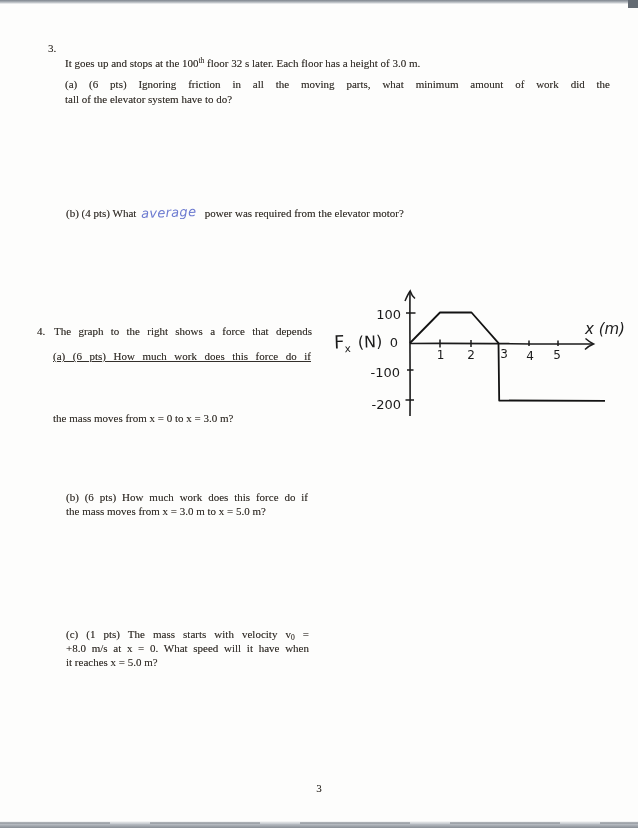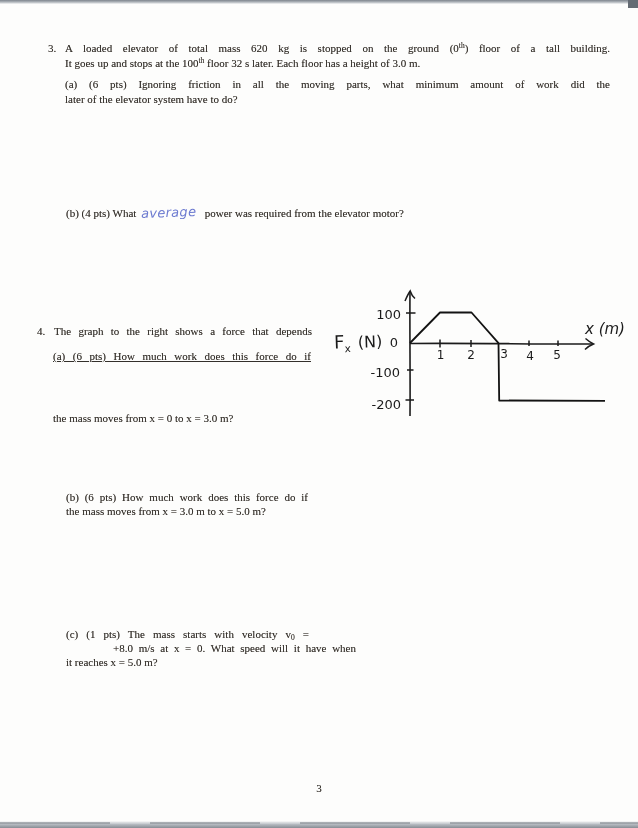--- a/index.html
+++ b/index.html
@@ -44,38 +44,37 @@
 <body>
 
 <div class="page">
 
   <div class="scan-top"></div>
   <div class="scan-top-corner"></div>
   <div class="scan-bottom"></div>
   <div class="scan-bottom-streak"></div>
 
   <div class="t" style="left:48px; top:41px;">3.</div>
-  <div class="t just" style="left:65px; top:41px; width:545px;"><span>A loaded elevator of total mass 620 kg is stopped on the ground (0</span><sup>th</sup><span>) floor of a tall building.</span></div>
   <div class="t" style="left:65px; top:55.5px;"><span>It goes up and stops at the 100</span><sup>th</sup><span> floor 32 s later. Each floor has a height of 3.0 m.</span></div>
 
   <div class="t just" style="left:65px; top:77px; width:545px;">(a) (6 pts) Ignoring friction in all the moving parts, what minimum amount of work did the</div>
-  <div class="t" style="left:65px; top:91.5px;">later of the elevator system have to do?</div>
+  <div class="t" style="left:65px; top:91.5px;">tall of the elevator system have to do?</div>
 
   <div class="t" style="left:66px; top:206px;"><span>(b) (4 pts) What</span><span class="hand">average</span><span>power was required from the elevator motor?</span></div>
 
   <div class="t" style="left:37px; top:324px;">4.</div>
   <div class="t just" style="left:54px; top:324px; width:258px;">The graph to the right shows a force that depends</div>
   <div class="t just" style="left:53px; top:349px; width:258px;text-decoration:underline;">(a) (6 pts) How much work does this force do if</div>
   <div class="t" style="left:53px; top:367px;margin-top:44px;">the mass moves from x = 0 to x = 3.0 m?</div>
 
   <div class="t just" style="left:66px; top:489.5px; width:242px;">(b) (6 pts) How much work does this force do if</div>
   <div class="t" style="left:66px; top:504px;">the mass moves from x = 3.0 m to x = 5.0 m?</div>
 
   <div class="t just" style="left:66px; top:626.5px; width:243px;"><span>(c) (1 pts) The mass starts with velocity v</span><sub>0</sub><span> =</span></div>
-  <div class="t just" style="left:66px; top:641px; width:243px;margin-left:47px;">+8.0 m/s at x = 0. What speed will it have when</div>
+  <div class="t just" style="left:66px; top:641px; width:243px;">+8.0 m/s at x = 0. What speed will it have when</div>
   <div class="t" style="left:66px; top:655.4px;">it reaches x = 5.0 m?</div>
 
   <svg class="graph-svg" width="310" height="150" viewBox="0 0 310 150">
 
     <path d="M80,13 C79.6,50 80.4,100 80,138" stroke="#1b1b1b" stroke-width="1.6" fill="none"></path>
     <path d="M75,23 Q78,16 80.2,13 Q81.6,17.5 85,20.5" stroke="#1b1b1b" stroke-width="1.5" fill="none"></path>
 
     <path d="M80,65.5 C140,64.9 200,66.2 262,66" stroke="#1b1b1b" stroke-width="1.6" fill="none"></path>
     <path d="M255.5,60.5 Q259.5,64 263.5,66 Q258.5,68 255,71.5" stroke="#1b1b1b" stroke-width="1.5" fill="none"></path>
 

